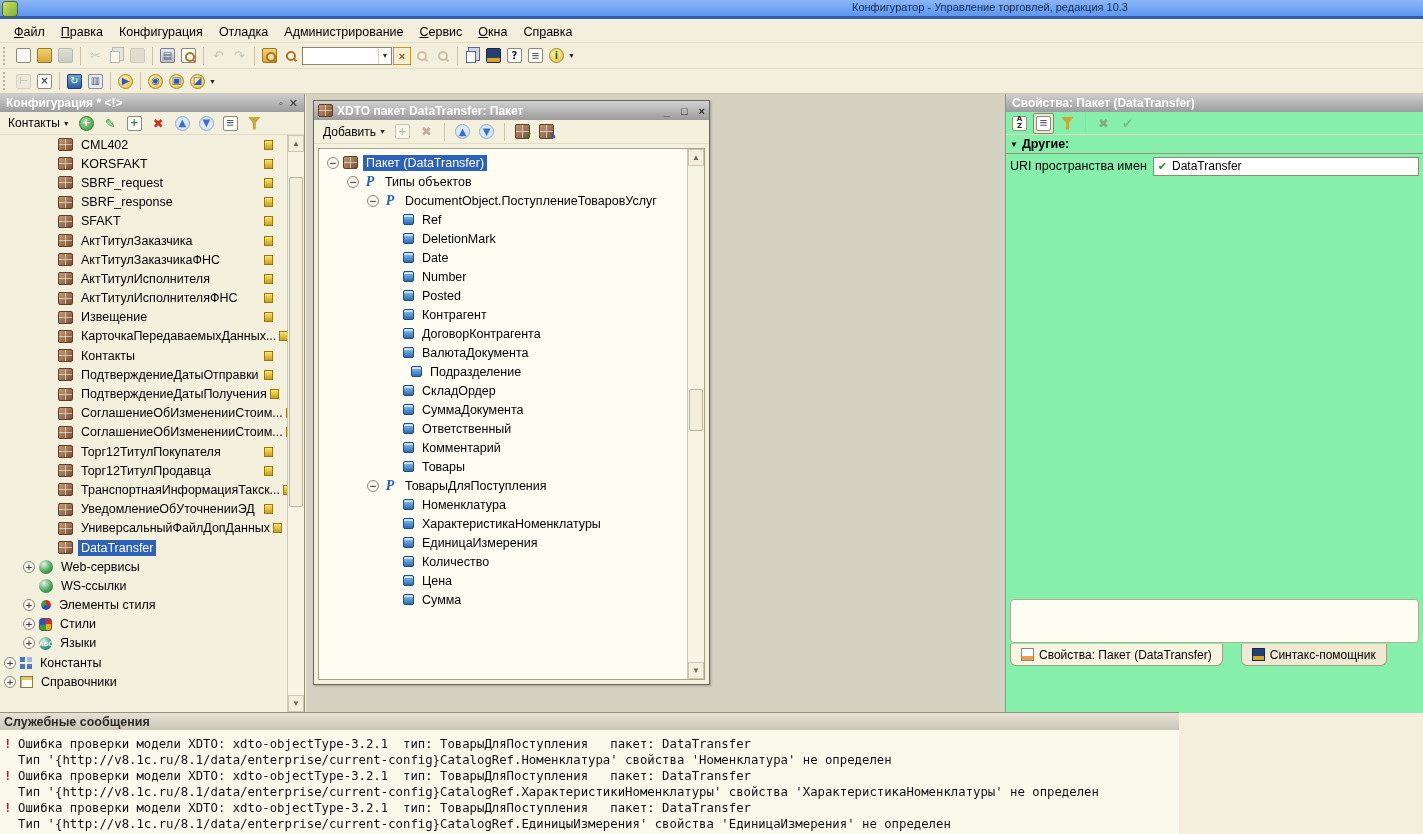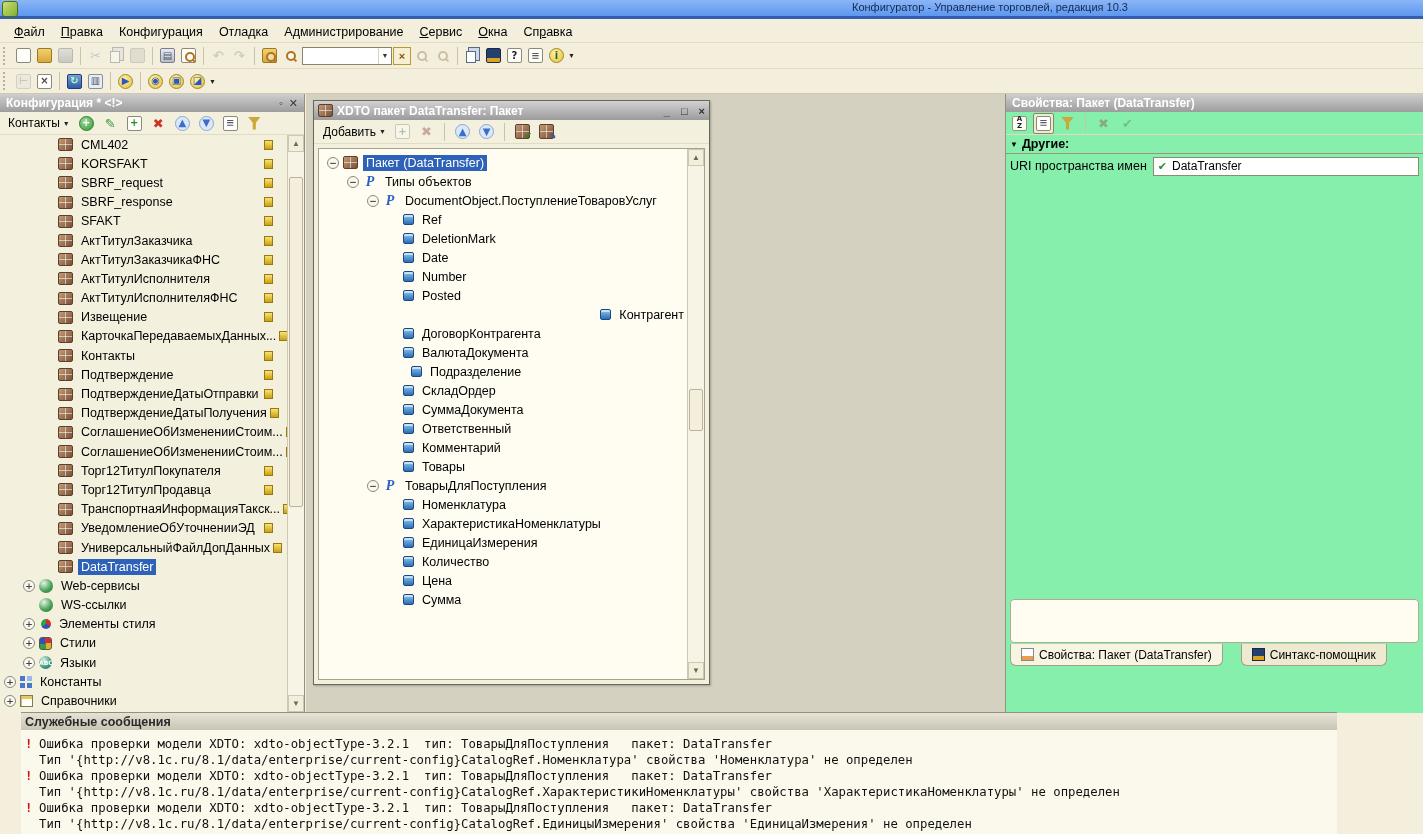--- a/index.html
+++ b/index.html
@@ -130,22 +130,22 @@
   #purifield .chk{color:#2e8b2e;font-weight:bold;font-size:11px;}
   #pdesc{position:absolute;left:4px;right:4px;bottom:70px;height:44px;background:#fffdf2;
     border:1px solid #b0ab92;border-radius:4px;}
   #ptabs{position:absolute;left:4px;bottom:46px;height:23px;display:flex;gap:18px;}
   .ptab{display:flex;align-items:center;gap:5px;padding:0 10px;border:1px solid #a39e86;border-top:none;
     border-radius:0 0 6px 6px;background:#efe9d2;font-size:12px;height:22px;}
   .ptab.active{background:#f8f4e2;}
   .ptab .tic1{width:13px;height:13px;background:linear-gradient(#fff 60%,#e8a050 60%);border:1px solid #888;}
   .ptab .tic2{width:13px;height:13px;background:linear-gradient(#25406e 68%,#d9a520 68%);border:1px solid #16294a;}
   
-  #bottompanel{position:absolute;left:0;top:712px;width:1316px;height:122px;background:#fbf8ec;
-    border-top:1px solid #96917a;margin-left:21px;}
+  #bottompanel{position:absolute;left:0;top:712px;width:1179px;height:122px;background:#fbf8ec;
+    border-top:1px solid #96917a;}
   #bhead{height:17px;background:linear-gradient(#e6e3d6,#c9c5b5);display:flex;align-items:center;
     padding:0 4px;font-weight:bold;color:#2a2a2a;font-size:12.5px;}
   #msgs{padding:6px 0 0 0;}
   .msg{position:relative;height:16px;line-height:16px;padding-left:18px;white-space:pre;
     font-family:"DejaVu Sans Mono","Liberation Mono",monospace;font-size:12.3px;color:#111;}
   .msg .bang{position:absolute;left:4px;top:0;color:#cc1111;font-weight:bold;}
 </style>
 </head>
 <body>
 
@@ -380,26 +380,20 @@
           <div class="trow" style="padding-left: 42px;">
             <span class="expsp"></span>
             <span class="ti ti-xdto-package"></span>
             <span class="tlabel">КарточкаПередаваемыхДанных...</span>
             <span class="lock"></span>
           </div>
           <div class="trow" style="padding-left: 42px;">
             <span class="expsp"></span>
             <span class="ti ti-xdto-package"></span>
             <span class="tlabel">Контакты</span>
-            <span class="lock"></span>
-          </div>
-          <div class="trow" style="padding-left: 42px;">
-            <span class="expsp"></span>
-            <span class="ti ti-xdto-package"></span>
-            <span class="tlabel">Подтверждение</span>
             <span class="lock"></span>
           </div>
           <div class="trow" style="padding-left: 42px;">
             <span class="expsp"></span>
             <span class="ti ti-xdto-package"></span>
             <span class="tlabel">ПодтверждениеДатыОтправки</span>
             <span class="lock"></span>
           </div>
           <div class="trow" style="padding-left: 42px;">
             <span class="expsp"></span>
@@ -573,21 +567,21 @@
             <div class="trow" style="padding-left: 68px;">
               <span class="expsp"></span>
               <span class="ti ti-property"></span>
               <span class="tlabel">Number</span>
             </div>
             <div class="trow" style="padding-left: 68px;">
               <span class="expsp"></span>
               <span class="ti ti-property"></span>
               <span class="tlabel">Posted</span>
             </div>
-            <div class="trow" style="padding-left: 53px; justify-content: flex-end;">
+            <div class="trow" style="padding-left: 68px;">
               <span class="expsp"></span>
               <span class="ti ti-property"></span>
               <span class="tlabel">Контрагент</span>
             </div>
             <div class="trow" style="padding-left: 68px;">
               <span class="expsp"></span>
               <span class="ti ti-property"></span>
               <span class="tlabel">ДоговорКонтрагента</span>
             </div>
             <div class="trow" style="padding-left: 68px;">

